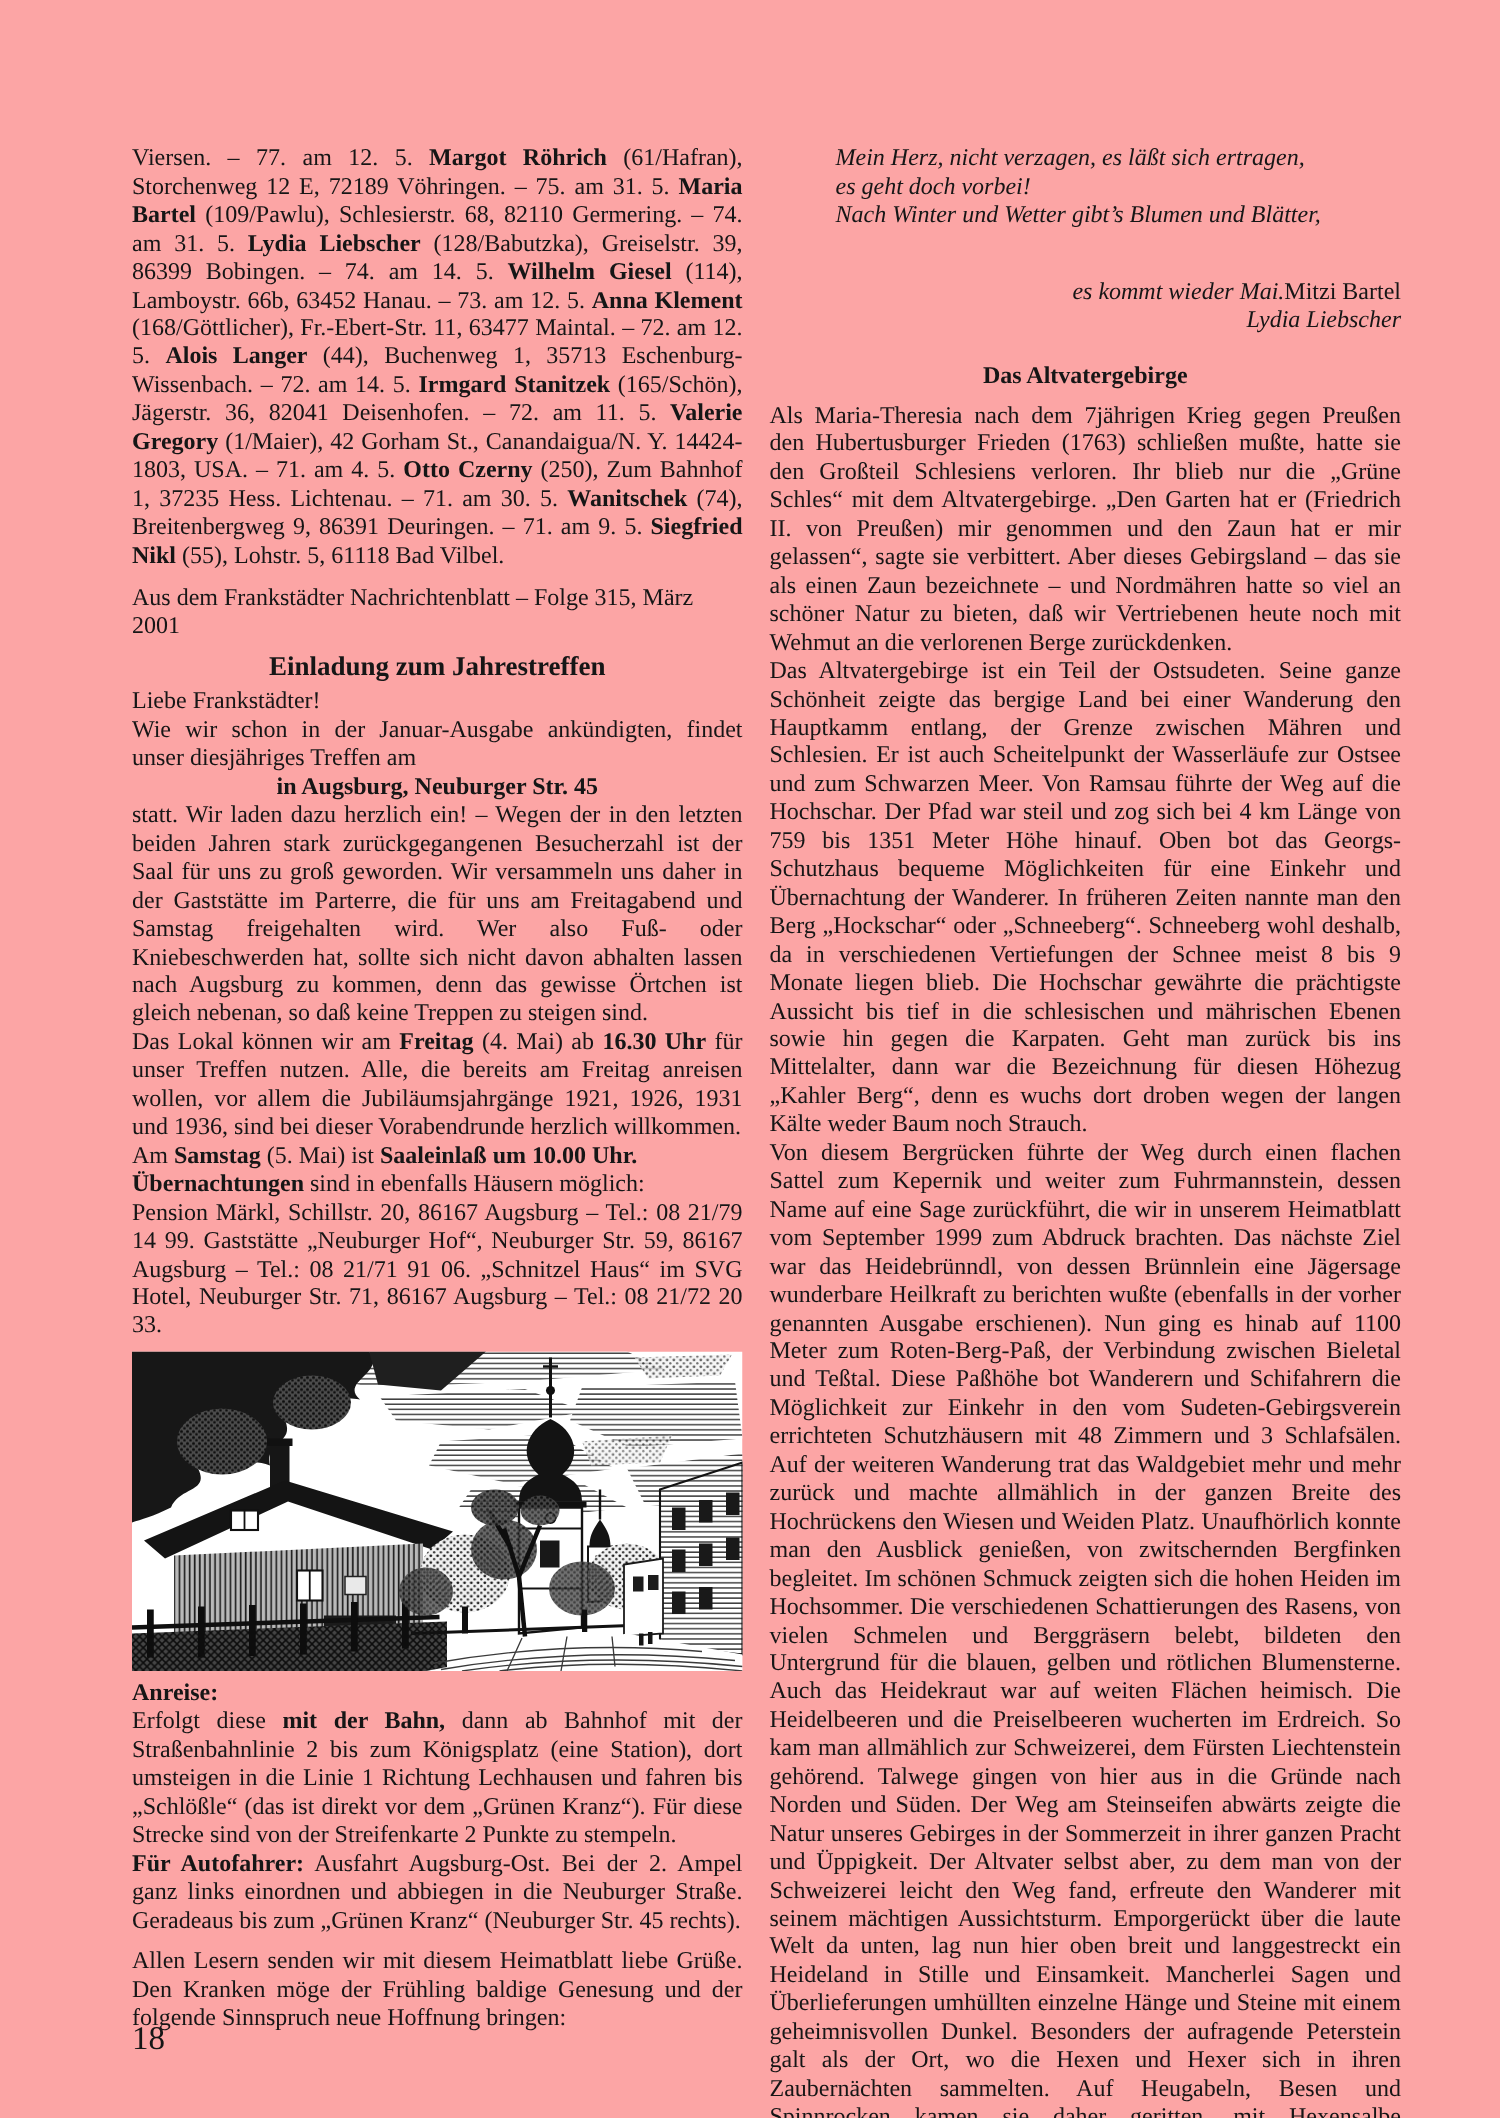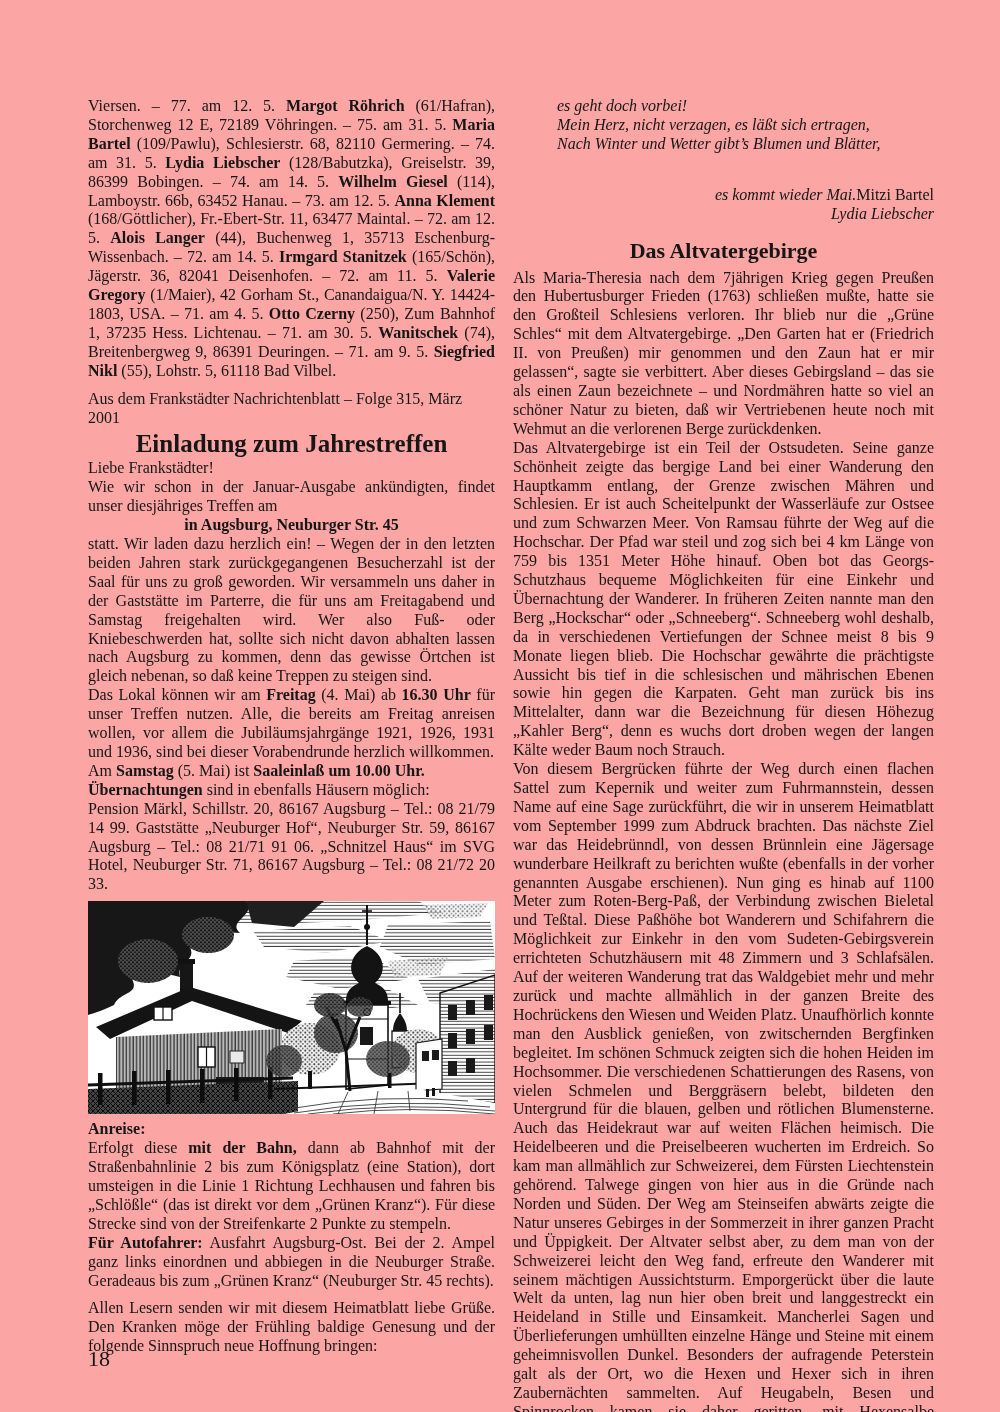--- a/index.html
+++ b/index.html
@@ -5,30 +5,30 @@
   html,body{margin:0;padding:0;background:#ffffff;}
   body{width:1000px;height:1412px;position:relative;font-family:"Liberation Serif","DejaVu Serif",serif;color:#161616;overflow:hidden;}
   .page{position:absolute;inset:0;background:#fca5a5;}
   .col{position:absolute;top:97px;font-size:16px;line-height:18.9px;}
   .col-left{left:88px;width:407px;}
   .col-right{left:513px;width:421px;}
   p{margin:0;}
   .just{text-align:justify;hyphens:auto;-webkit-hyphens:auto;}
   .bold{font-weight:bold;}
   .source{margin-top:9px;}
-  h2.heading{font-size:25px;line-height:24px;font-weight:bold;text-align:center;margin:5px 0 3px 0;}
+  h2.heading{font-size:18px;line-height:24px;font-weight:bold;text-align:center;margin:5px 0 3px 0;}
   .center-bold{text-align:center;font-weight:bold;}
   .illustration{margin:7px 0 6px 0;padding:0;width:407px;height:213px;}
   .illustration svg{display:block;}
   .closing{margin-top:9px;}
   .poem{font-style:italic;padding-left:44px;margin-bottom:14px;}
   .poem-row{display:flex;justify-content:flex-end;align-items:baseline;margin-top:32px;}
   .attrib-roman{font-style:normal;}
   .attrib-italic{text-align:right;}
-  h2.article-title{font-size:22px;line-height:26px;font-weight:bold;text-align:center;margin:2px 0 5px 0;}
+  h2.article-title{font-size:16px;line-height:26px;font-weight:bold;text-align:center;margin:2px 0 5px 0;}
   .page-number{position:absolute;left:88px;top:1346px;font-size:22px;}
 </style>
 </head>
 <body>
 
 <div class="page">
 
   <div class="col col-left">
     <p class="just"><span>Viersen. – 77. am 12. 5. </span><b>Margot Röhrich</b><span> (61/Hafran), Storchenweg 12 E, 72189 Vöhringen. – 75. am 31. 5. </span><b>Maria Bartel</b><span> (109/Pawlu), Schlesierstr. 68, 82110 Germering. – 74. am 31. 5. </span><b>Lydia Liebscher</b><span> (128/Babutzka), Greiselstr. 39, 86399 Bobingen. – 74. am 14. 5. </span><b>Wilhelm Giesel</b><span> (114), Lamboystr. 66b, 63452 Hanau. – 73. am 12. 5. </span><b>Anna Klement</b><span> (168/Göttlicher), Fr.-Ebert-Str. 11, 63477 Maintal. – 72. am 12. 5. </span><b>Alois Langer</b><span> (44), Buchenweg 1, 35713 Eschenburg-Wissenbach. – 72. am 14. 5. </span><b>Irmgard Stanitzek</b><span> (165/Schön), Jägerstr. 36, 82041 Deisenhofen. – 72. am 11. 5. </span><b>Valerie Gregory</b><span> (1/Maier), 42 Gorham St., Canandaigua/N. Y. 14424-1803, USA. – 71. am 4. 5. </span><b>Otto Czerny</b><span> (250), Zum Bahnhof 1, 37235 Hess. Lichtenau. – 71. am 30. 5. </span><b>Wanitschek</b><span> (74), Breitenbergweg 9, 86391 Deuringen. – 71. am 9. 5. </span><b>Siegfried Nikl</b><span> (55), Lohstr. 5, 61118 Bad Vilbel.</span></p>
     <p class="source">Aus dem Frankstädter Nachrichtenblatt – Folge 315, März 2001</p>
@@ -177,22 +177,22 @@
     </figure>
 
     <p class="bold">Anreise:</p>
     <p class="just"><span>Erfolgt diese </span><b>mit der Bahn,</b><span> dann ab Bahnhof mit der Straßenbahnlinie 2 bis zum Königsplatz (eine Station), dort umsteigen in die Linie 1 Richtung Lechhausen und fahren bis „Schlößle“ (das ist direkt vor dem „Grünen Kranz“). Für diese Strecke sind von der Streifenkarte 2 Punkte zu stempeln.</span></p>
     <p class="just"><b>Für Autofahrer:</b><span> Ausfahrt Augsburg-Ost. Bei der 2. Ampel ganz links einordnen und abbiegen in die Neuburger Straße. Geradeaus bis zum „Grünen Kranz“ (Neuburger Str. 45 rechts).</span></p>
     <p class="just closing">Allen Lesern senden wir mit diesem Heimatblatt liebe Grüße. Den Kranken möge der Frühling baldige Genesung und der folgende Sinnspruch neue Hoffnung bringen:</p>
   </div>
 
   <div class="col col-right">
     <div class="poem">
+      <div class="poem-line">Mein Herz, nicht verzagen, es läßt sich ertragen,</div>
       <div class="poem-line">es geht doch vorbei!</div>
-      <div class="poem-line">Mein Herz, nicht verzagen, es läßt sich ertragen,</div>
       <div class="poem-line">Nach Winter und Wetter gibt’s Blumen und Blätter,</div>
       <div class="poem-row">
         <span class="poem-line">es kommt wieder Mai.</span>
         <span class="attrib-roman">Mitzi Bartel</span>
       </div>
       <div class="attrib-italic">Lydia Liebscher</div>
     </div>
     <h2 class="article-title">Das Altvatergebirge</h2>
     <p class="just">Als Maria-Theresia nach dem 7jährigen Krieg gegen Preußen den Hubertusburger Frieden (1763) schließen mußte, hatte sie den Großteil Schlesiens verloren. Ihr blieb nur die „Grüne Schles“ mit dem Altvatergebirge. „Den Garten hat er (Friedrich II. von Preußen) mir genommen und den Zaun hat er mir gelassen“, sagte sie verbittert. Aber dieses Gebirgsland – das sie als einen Zaun bezeichnete – und Nordmähren hatte so viel an schöner Natur zu bieten, daß wir Vertriebenen heute noch mit Wehmut an die verlorenen Berge zurückdenken.</p>
     <p class="just">Das Altvatergebirge ist ein Teil der Ostsudeten. Seine ganze Schönheit zeigte das bergige Land bei einer Wanderung den Hauptkamm entlang, der Grenze zwischen Mähren und Schlesien. Er ist auch Scheitelpunkt der Wasserläufe zur Ostsee und zum Schwarzen Meer. Von Ramsau führte der Weg auf die Hochschar. Der Pfad war steil und zog sich bei 4 km Länge von 759 bis 1351 Meter Höhe hinauf. Oben bot das Georgs-Schutzhaus bequeme Möglichkeiten für eine Einkehr und Übernachtung der Wanderer. In früheren Zeiten nannte man den Berg „Hockschar“ oder „Schneeberg“. Schneeberg wohl deshalb, da in verschiedenen Vertiefungen der Schnee meist 8 bis 9 Monate liegen blieb. Die Hochschar gewährte die prächtigste Aussicht bis tief in die schlesischen und mährischen Ebenen sowie hin gegen die Karpaten. Geht man zurück bis ins Mittelalter, dann war die Bezeichnung für diesen Höhezug „Kahler Berg“, denn es wuchs dort droben wegen der langen Kälte weder Baum noch Strauch.</p>

